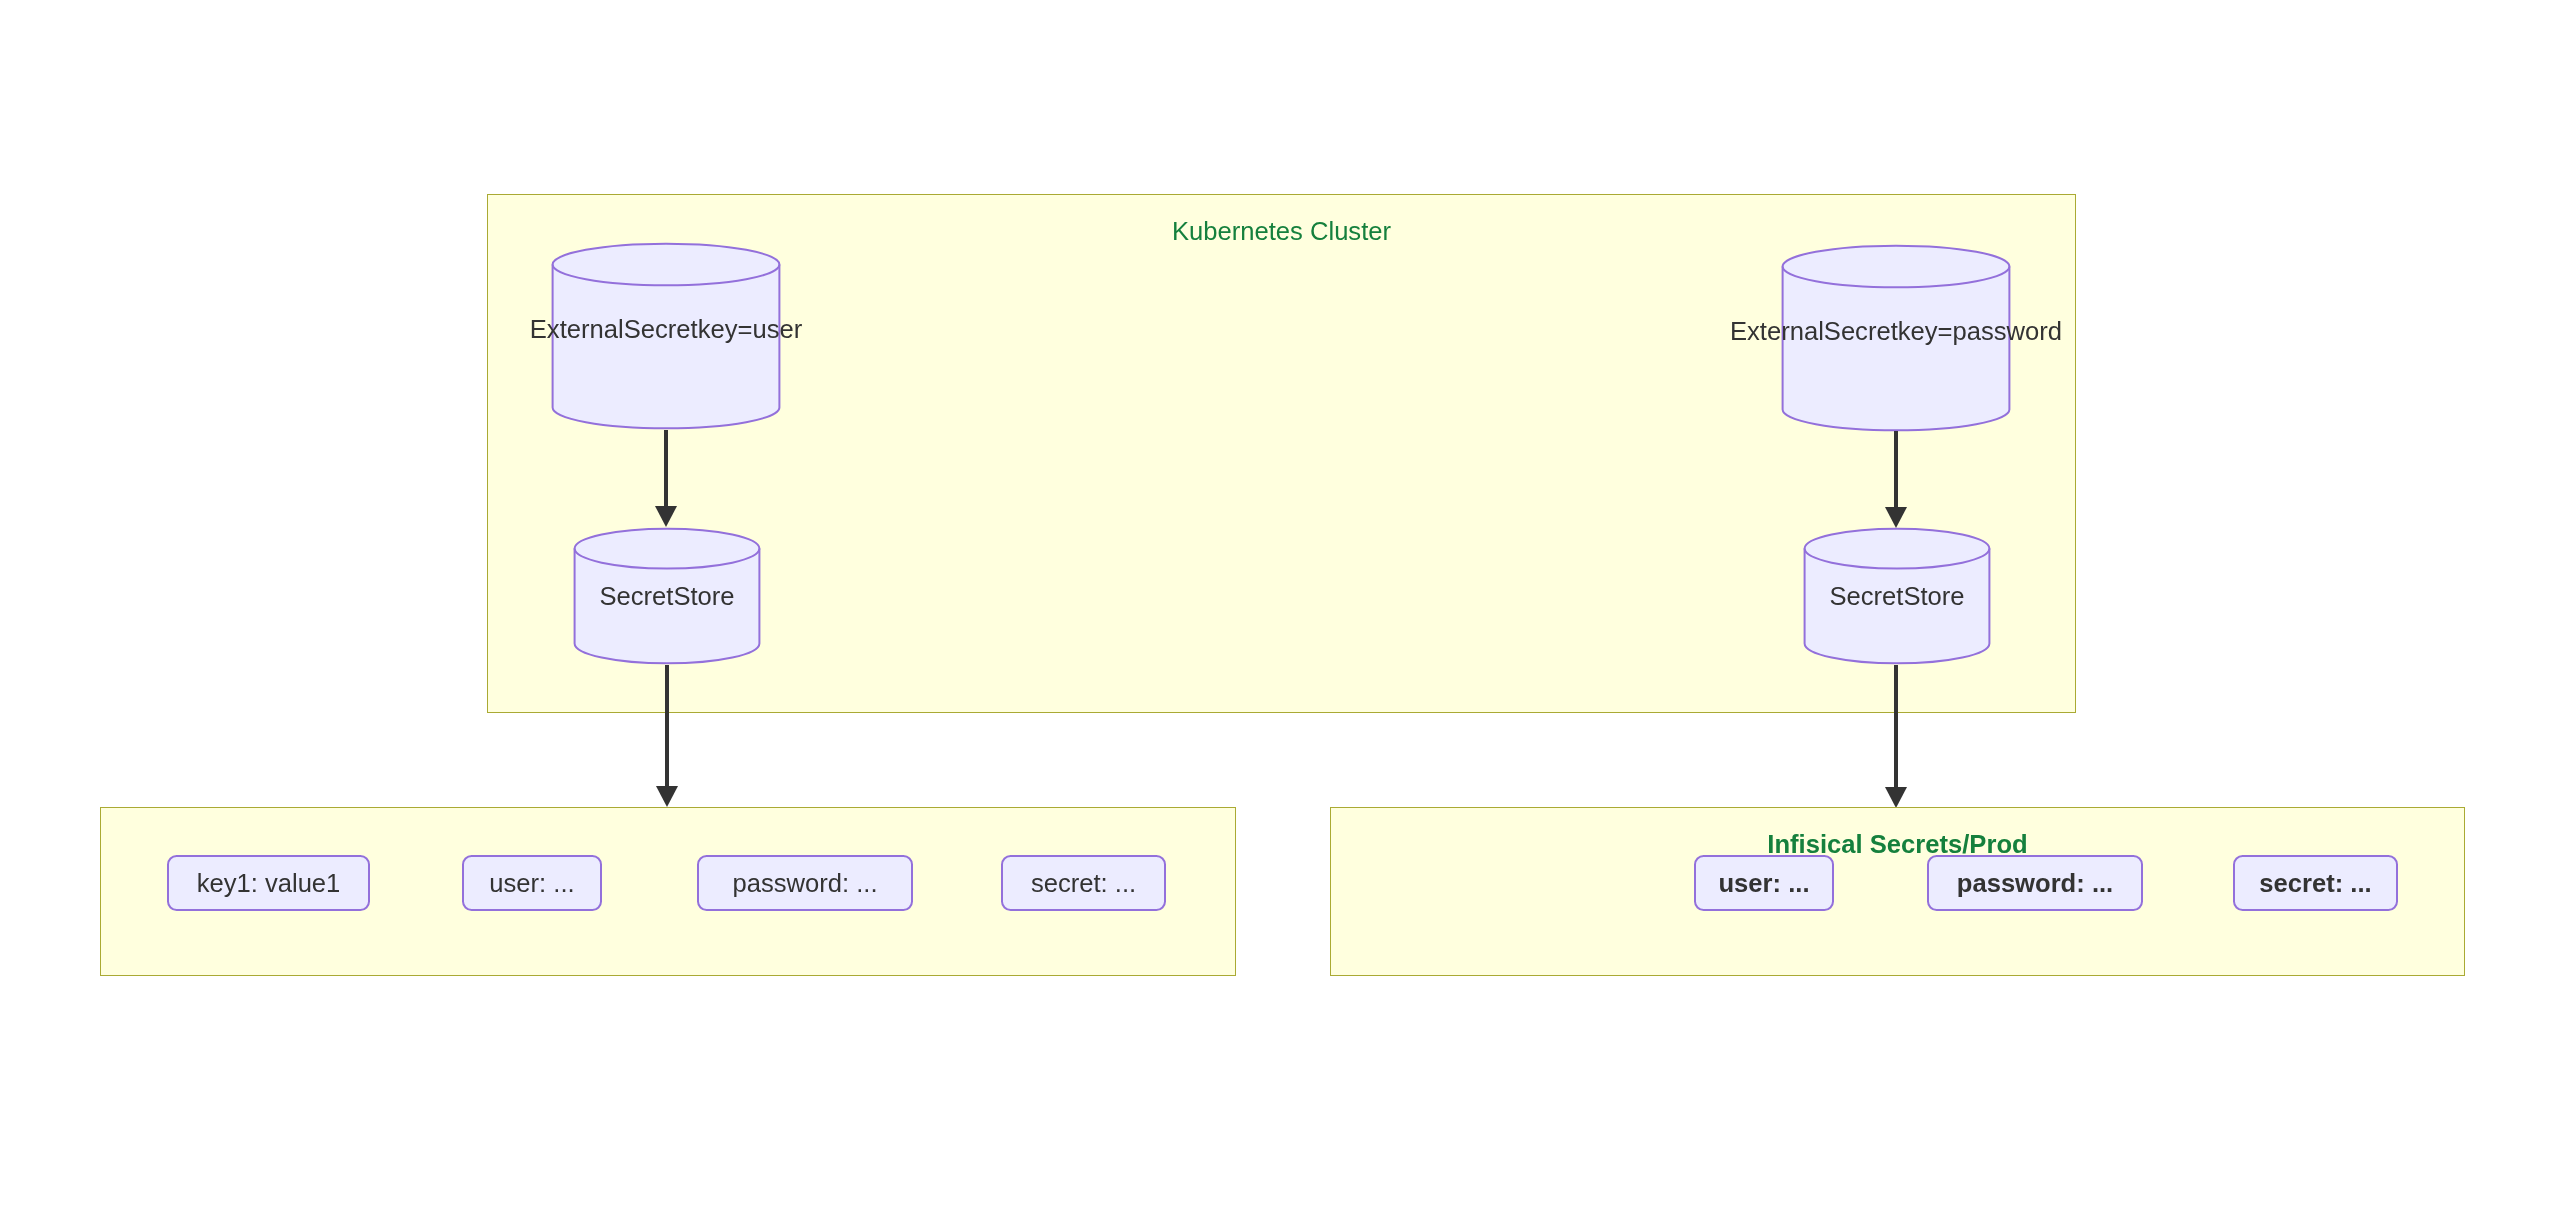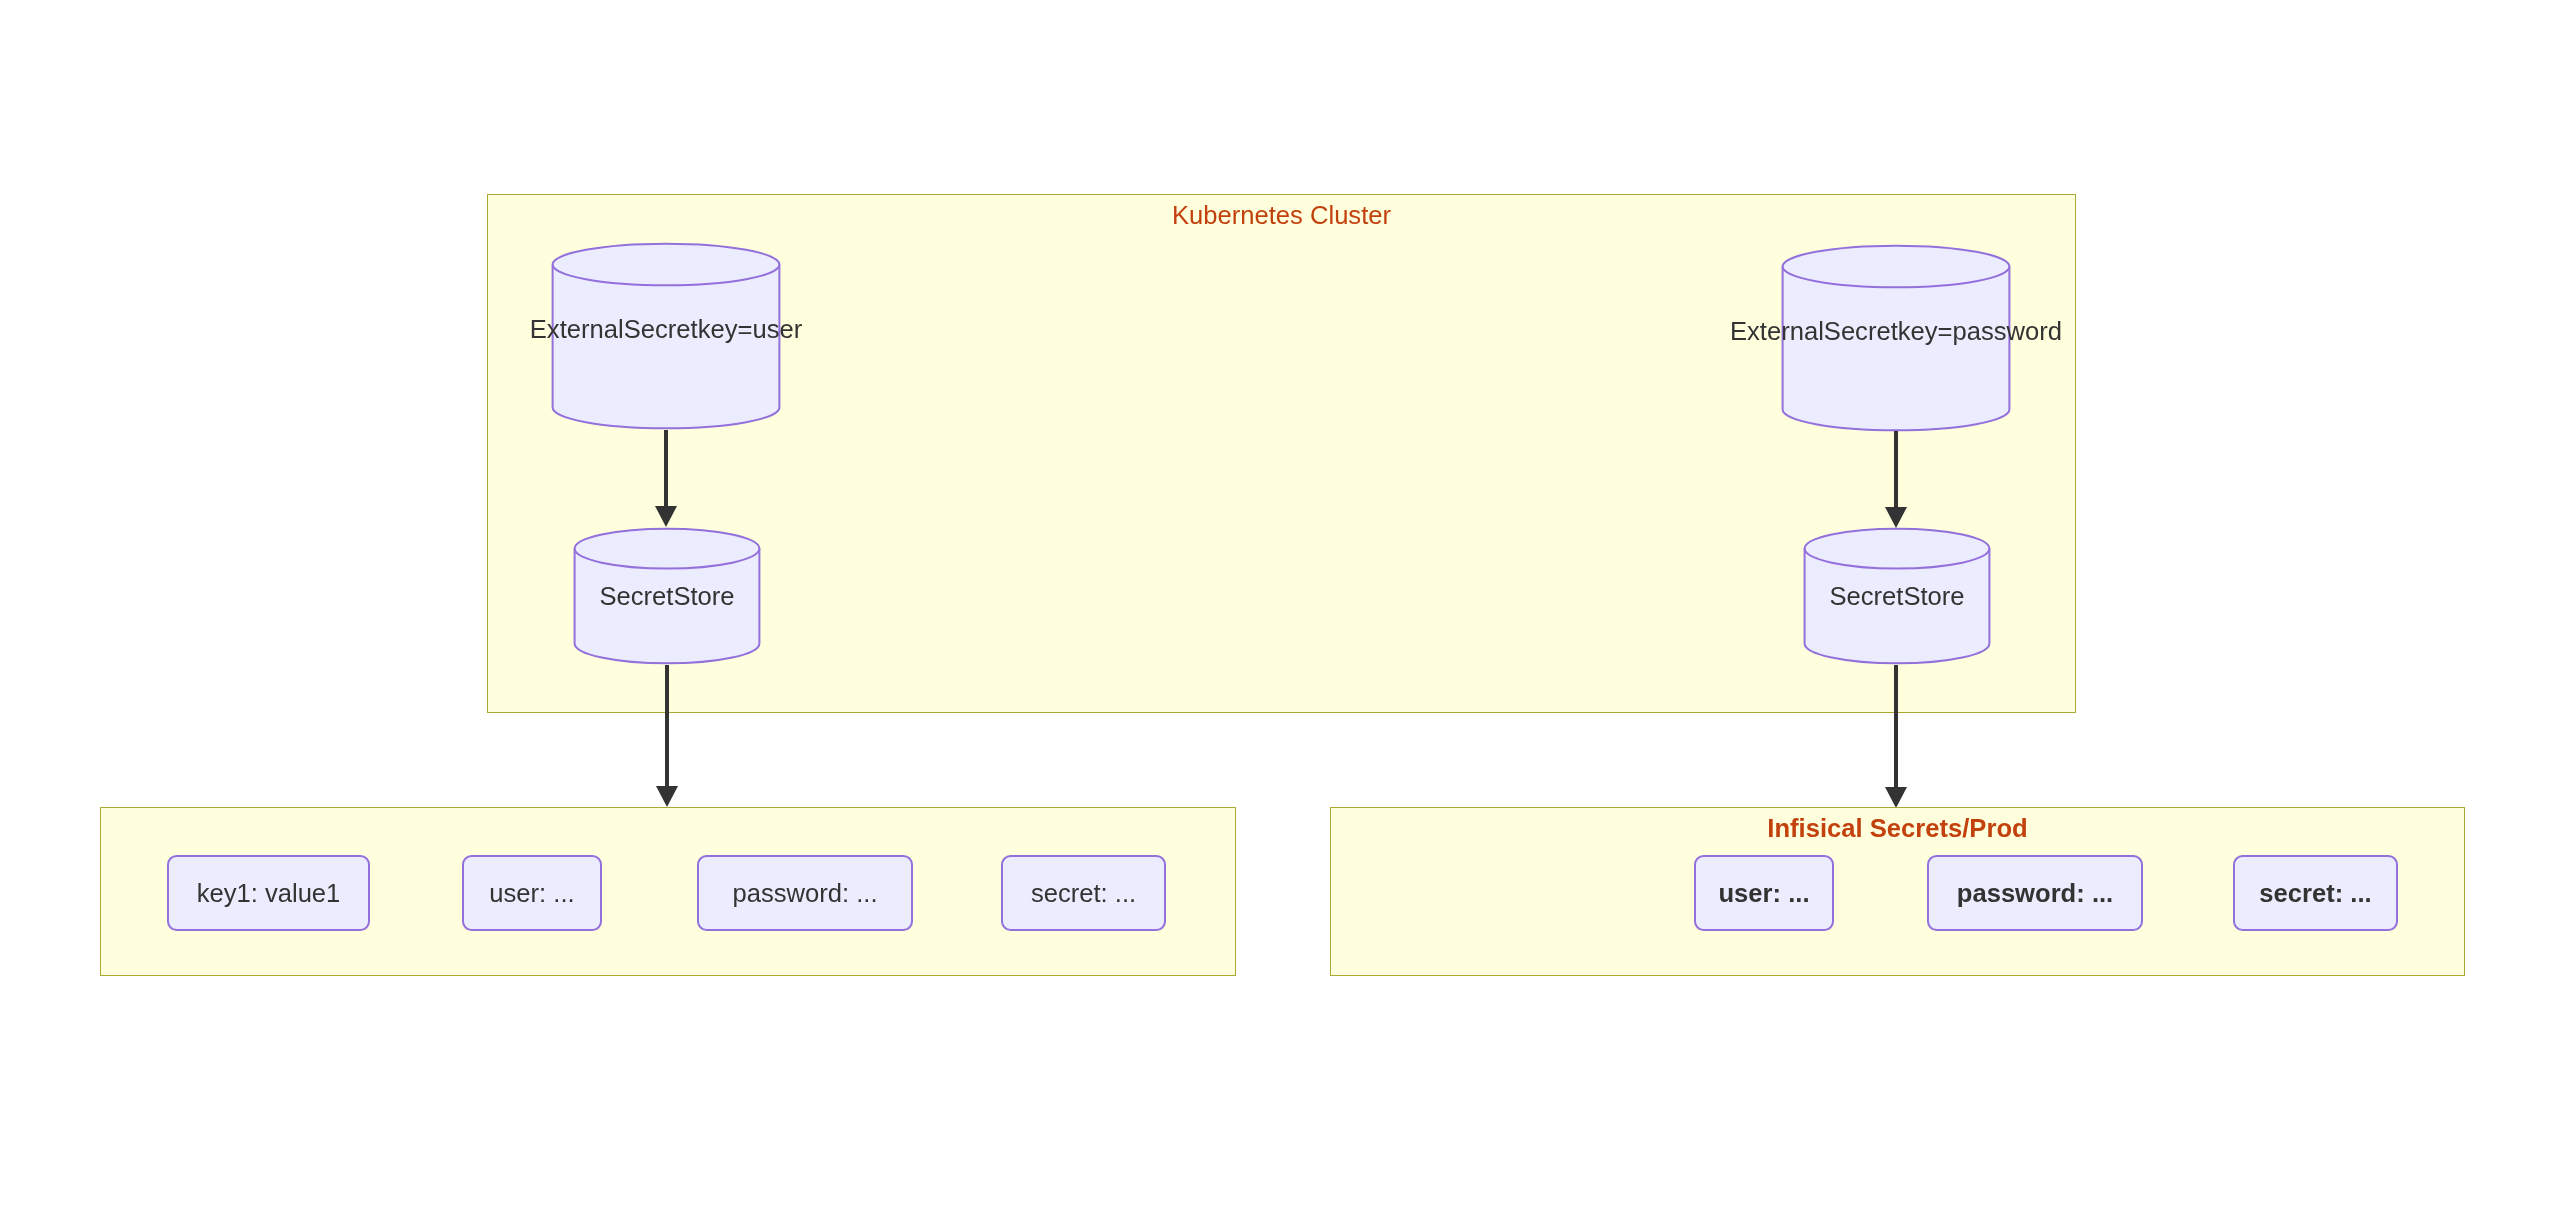--- a/index.html
+++ b/index.html
@@ -16,24 +16,24 @@
 
   
   .yellow-box {
     position: absolute;
     background: #ffffde;
     border: 1.6px solid #aaaa33;
     box-sizing: border-box;
   }
   .box-title {
     width: 100%;
-    padding-top: 6px;
+    padding-top: 22px;
     text-align: center;
     font-size: 25.6px;
-    color: #c2410c;
+    color: #15803d;
   }
 
   
   .cylinder { position: absolute; }
   .cylinder svg { position: absolute; left: 0; top: 0; overflow: visible; }
   .cyl-body { fill: #ececff; stroke: #9370db; stroke-width: 2.5; }
   .cyl-smile { fill: none; stroke: #9370db; stroke-width: 2.5; }
   .cyl-label {
     position: absolute; inset: 0;
     display: flex; flex-direction: row;
@@ -42,21 +42,21 @@
     font-size: 25.6px;
     color: #333333;
     text-align: center;
   }
   .cyl-label.shift-up { transform: translateY(-7.2px); }
 
   
   .pill {
     position: absolute;
     top: 47px;
-    height: 76px;
+    height: 56px;
     background: #ececff;
     border: 2px solid #9370db;
     border-radius: 9.6px;
     box-sizing: border-box;
     display: flex;
     align-items: center;
     justify-content: center;
     font-size: 25.6px;
     color: #333333;
   }

